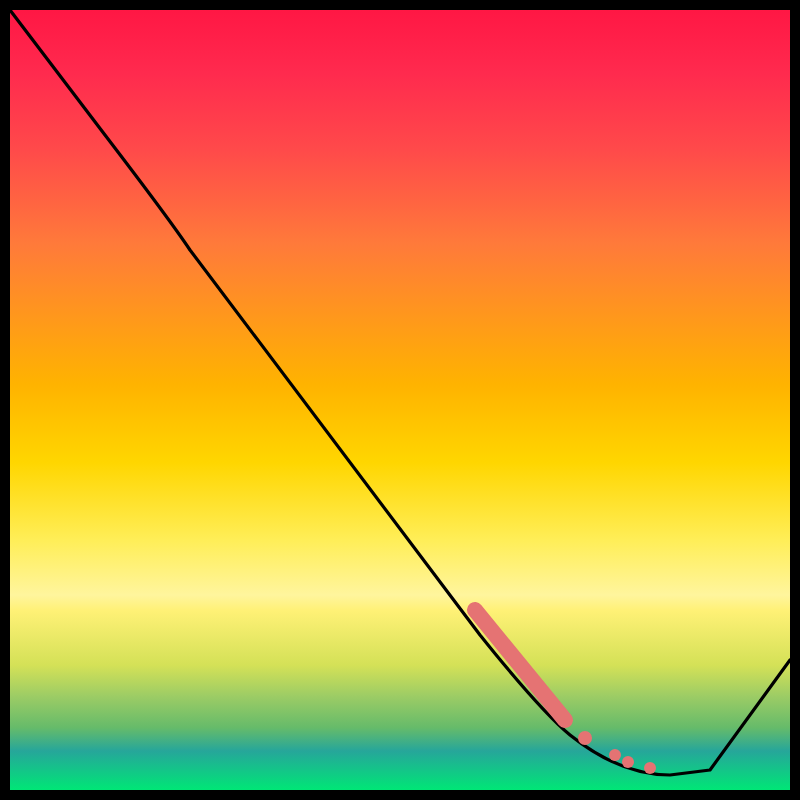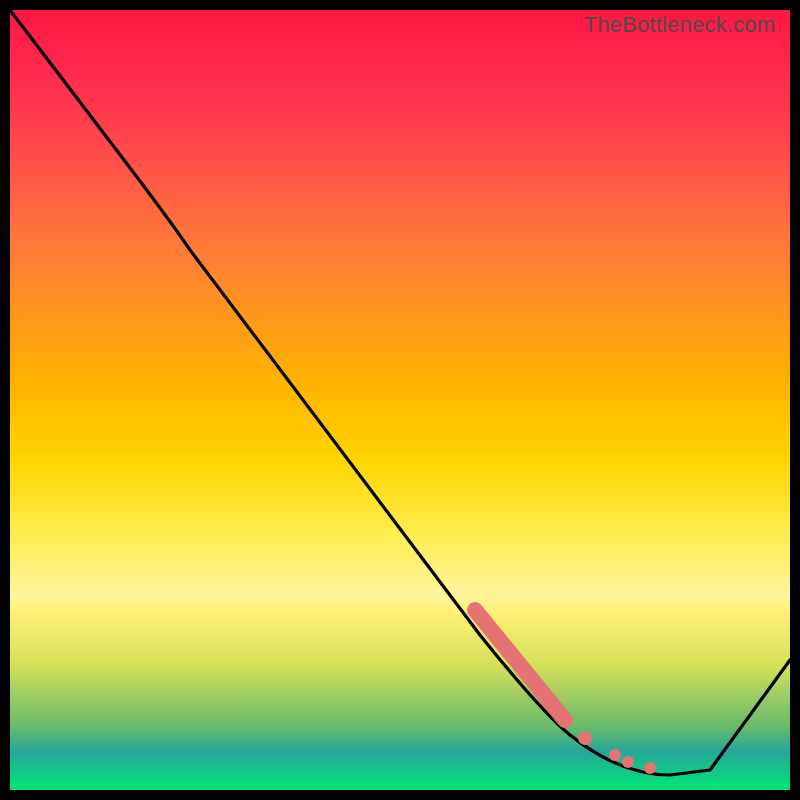--- a/index.html
+++ b/index.html
@@ -57,21 +57,20 @@
     width: 780px;
     height: 780px;
     z-index: 3;
   }
 </style>
 </head>
 <body>
 
 <div class="chart-container">
   <div class="plot-area">
-    <div class="watermark">TheBottleneck.com</div>
 
     <svg class="curve" viewBox="0 0 780 780" preserveAspectRatio="none">
       <path d="M 0 0
                L 95 125
                Q 160 210 180 240
                L 470 625
                Q 530 700 560 725
                Q 610 765 660 765
                L 700 760
                L 780 650" fill="none" stroke="#000" stroke-width="3.2" stroke-linecap="round" stroke-linejoin="round"></path>

